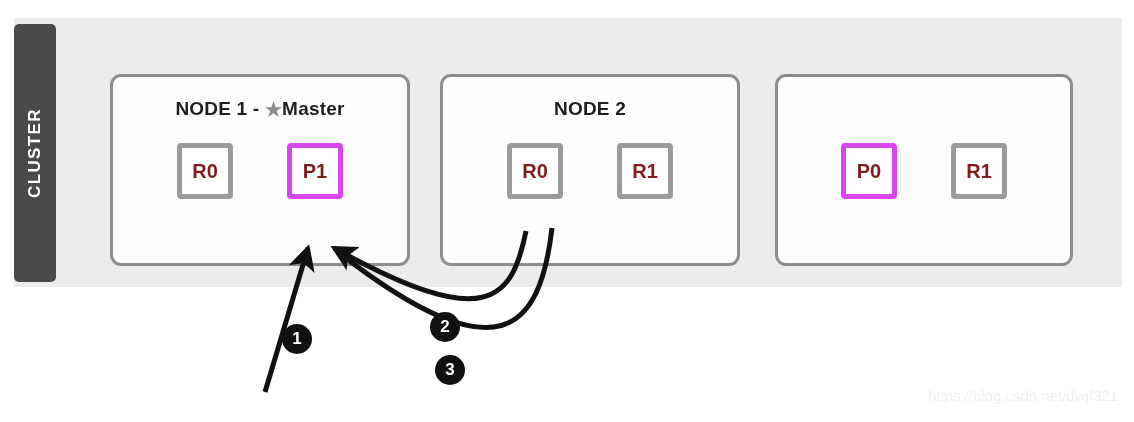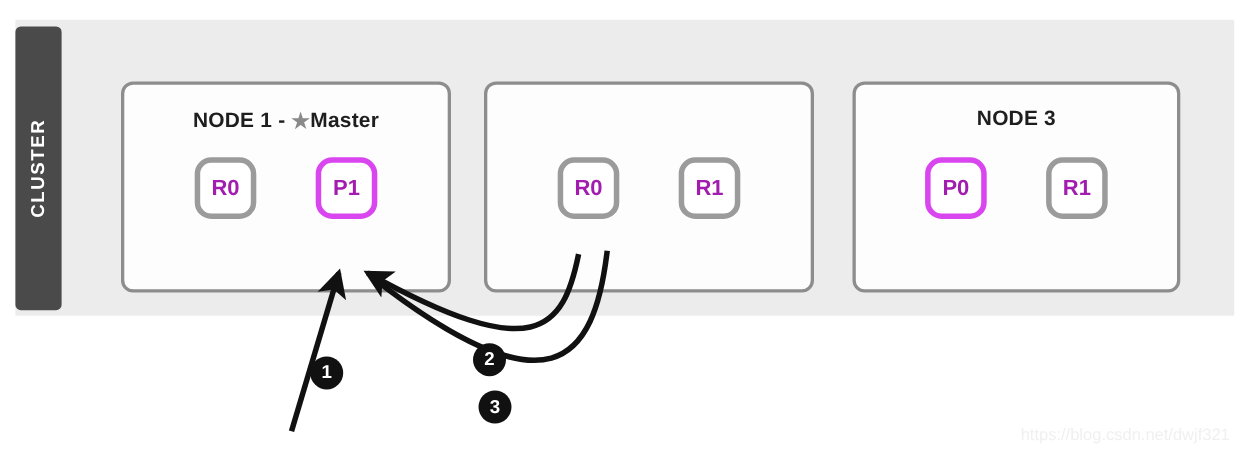--- a/index.html
+++ b/index.html
@@ -87,29 +87,29 @@
     top: 66px;
     left: 0;
     width: 100%;
     display: flex;
     justify-content: center;
     gap: 54px;
   }
   .shard {
     width: 56px;
     height: 56px;
-    border-radius: 15px;
+    border-radius: 4px;
     background: #ffffff;
     box-sizing: border-box;
     display: flex;
     align-items: center;
     justify-content: center;
     font-size: 20px;
     font-weight: bold;
-    color: #a21caf;
+    color: #7f1d1d;
   }
   .shard.replica { border: 5px solid #9b9b9b; }
   .shard.primary { border: 5px solid #d946ef; }
 
   
   #arrow-layer {
     position: absolute;
     left: 0;
     top: 0;
     width: 1134px;
@@ -159,28 +159,28 @@
   <div class="node-title">
     <span>NODE 1 - </span><span class="star-icon">★</span><span>Master</span>
   </div>
   <div class="shard-row">
     <div class="shard replica">R0</div>
     <div class="shard primary">P1</div>
   </div>
 </div>
 
 <div class="node-box" id="node-2">
+  <div class="node-title">NODE 2</div>
   <div class="shard-row">
     <div class="shard replica">R0</div>
     <div class="shard replica">R1</div>
   </div>
 </div>
 
 <div class="node-box" id="node-3">
-  <div class="node-title">NODE 3</div>
   <div class="shard-row">
     <div class="shard primary">P0</div>
     <div class="shard replica">R1</div>
   </div>
 </div>
 
 <svg id="arrow-layer" viewBox="0 0 1134 422">
   <defs>
     <marker id="head" markerWidth="6" markerHeight="6" refX="4.4" refY="3" orient="auto" markerUnits="strokeWidth">
       <path d="M0,0.3 L5.2,3 L0,5.7 L1.25,3 Z" fill="#111111"></path>

